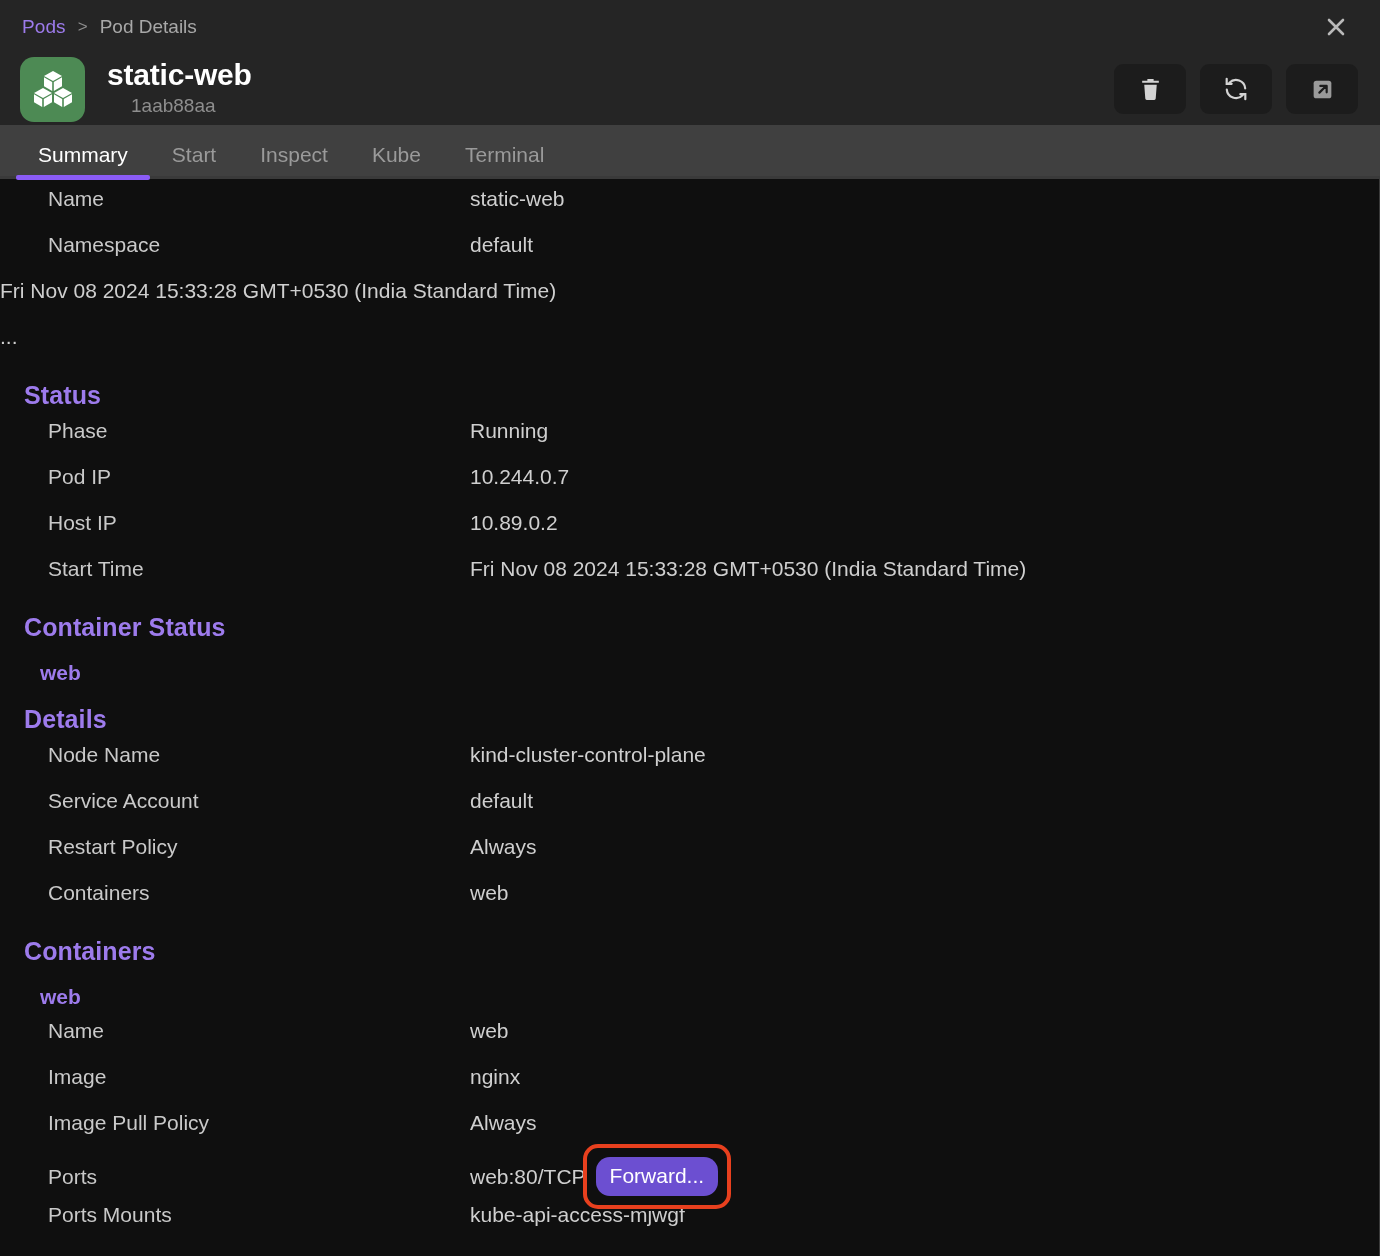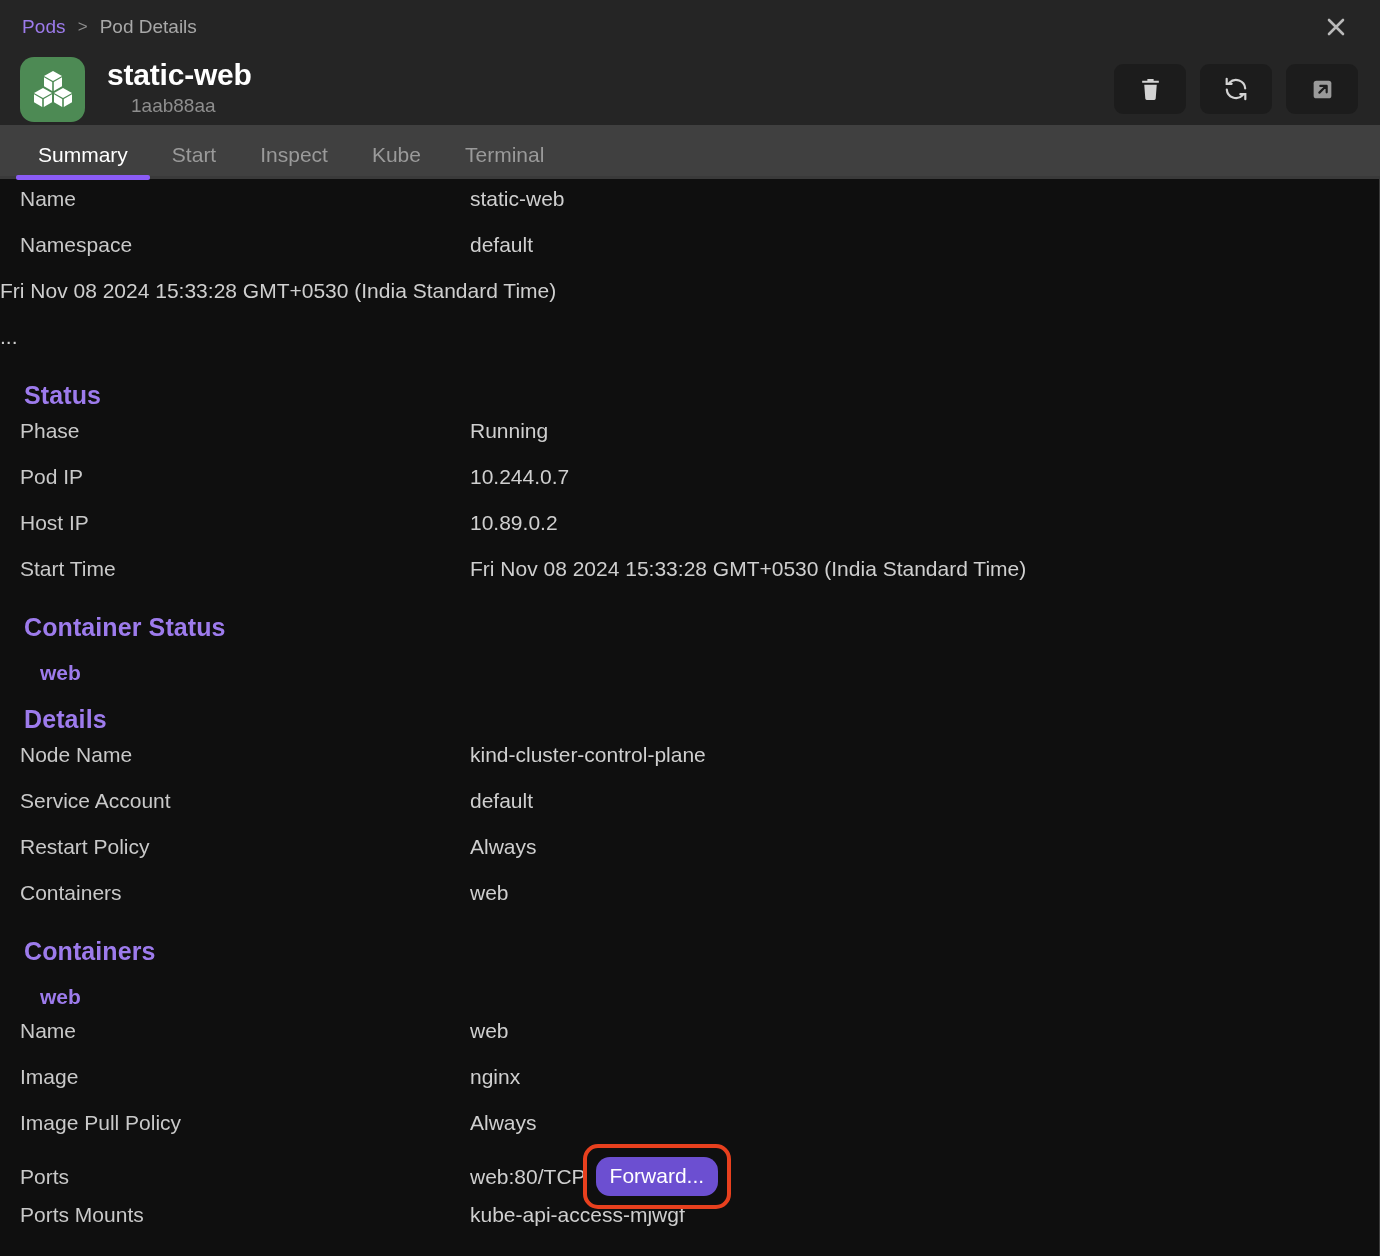--- a/index.html
+++ b/index.html
@@ -149,21 +149,21 @@
     position: relative;
   }
   .row {
     display: flex;
     align-items: baseline;
     height: 46px;
   }
   .row .label {
     width: 470px;
     flex: 0 0 470px;
-    padding-left: 20px;
+    padding-left: 48px;
     color: #c9c9c9;
     font-size: 21px;
     white-space: nowrap;
   }
   .row .value {
     color: #cfcfcf;
     font-size: 21px;
     white-space: nowrap;
     display: flex;
     align-items: center;

